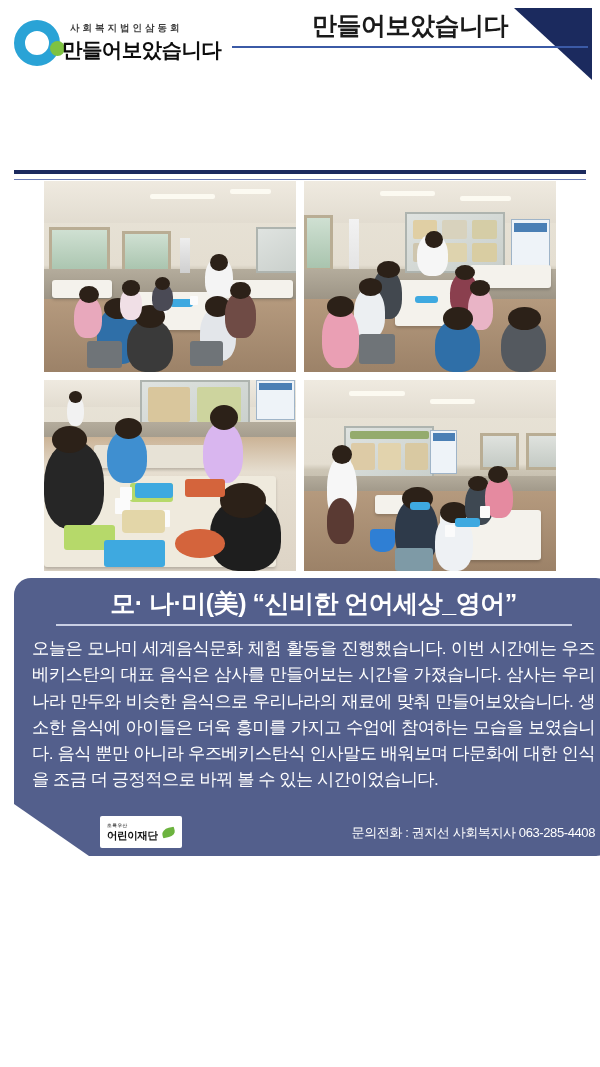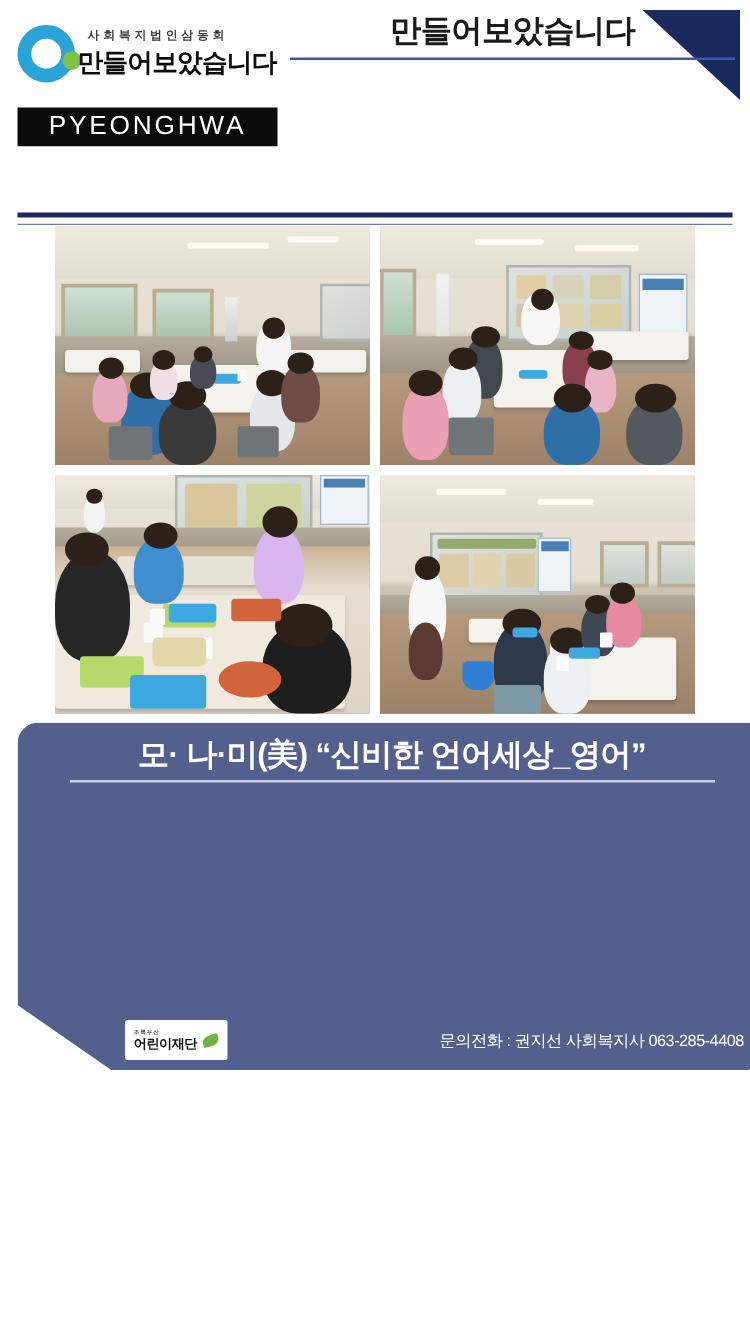--- a/index.html
+++ b/index.html
@@ -187,21 +187,20 @@
     <div class="corner-triangle"></div>
 
     <div class="org-logo">
       <div class="ring"></div>
       <div class="dot"></div>
       <div class="line1">사회복지법인삼동회</div>
       <div class="line2">만들어보았습니다</div>
     </div>
 
     <div class="gallery-tag">
-      <div class="bar b1">PYEONGHWA</div>
     </div>
 
     <div class="head-right">
       <div class="kicker">만들어보았습니다</div>
       <div class="kicker-rule"></div>
     </div>
 
     <div class="head-rule"></div>
   </div>
 
@@ -362,20 +361,21 @@
         <div class="cup" style="left:56%;top:76%;width:4%;height:6%;"></div>
         <div class="cup" style="left:70%;top:66%;width:4%;height:6%;"></div>
         <div class="chair" style="left:36%;top:88%;width:15%;height:12%;background:#7e9aa6;"></div>
       </div>
     </div>
   </div>
 
   <div class="panel">
     <div class="panel-title">모· 나·미(美) “신비한 언어세상_영어”</div>
     <div class="panel-rule"></div>
+    <div class="panel-body">오늘은 모나미 세계음식문화 체험 활동을 진행했습니다. 이번 시간에는 우즈베키스탄의 대표 음식은 삼사를 만들어보는 시간을 가졌습니다. 삼사는 우리나라 만두와 비슷한 음식으로 우리나라의 재료에 맞춰 만들어보았습니다. 생소한 음식에 아이들은 더욱 흥미를 가지고 수업에 참여하는 모습을 보였습니다. 음식 뿐만 아니라 우즈베키스탄식 인사말도 배워보며 다문화에 대한 인식을 조금 더 긍정적으로 바꿔 볼 수 있는 시간이었습니다.</div>
 
     <div class="panel-footer">
       <div class="footer-logos">
 
         <div class="flogo">
           <div class="ftxt">
             <span class="fsmall">초록우산</span>
             <span class="fbig">어린이재단</span>
           </div>
           <div class="leaf"></div>

